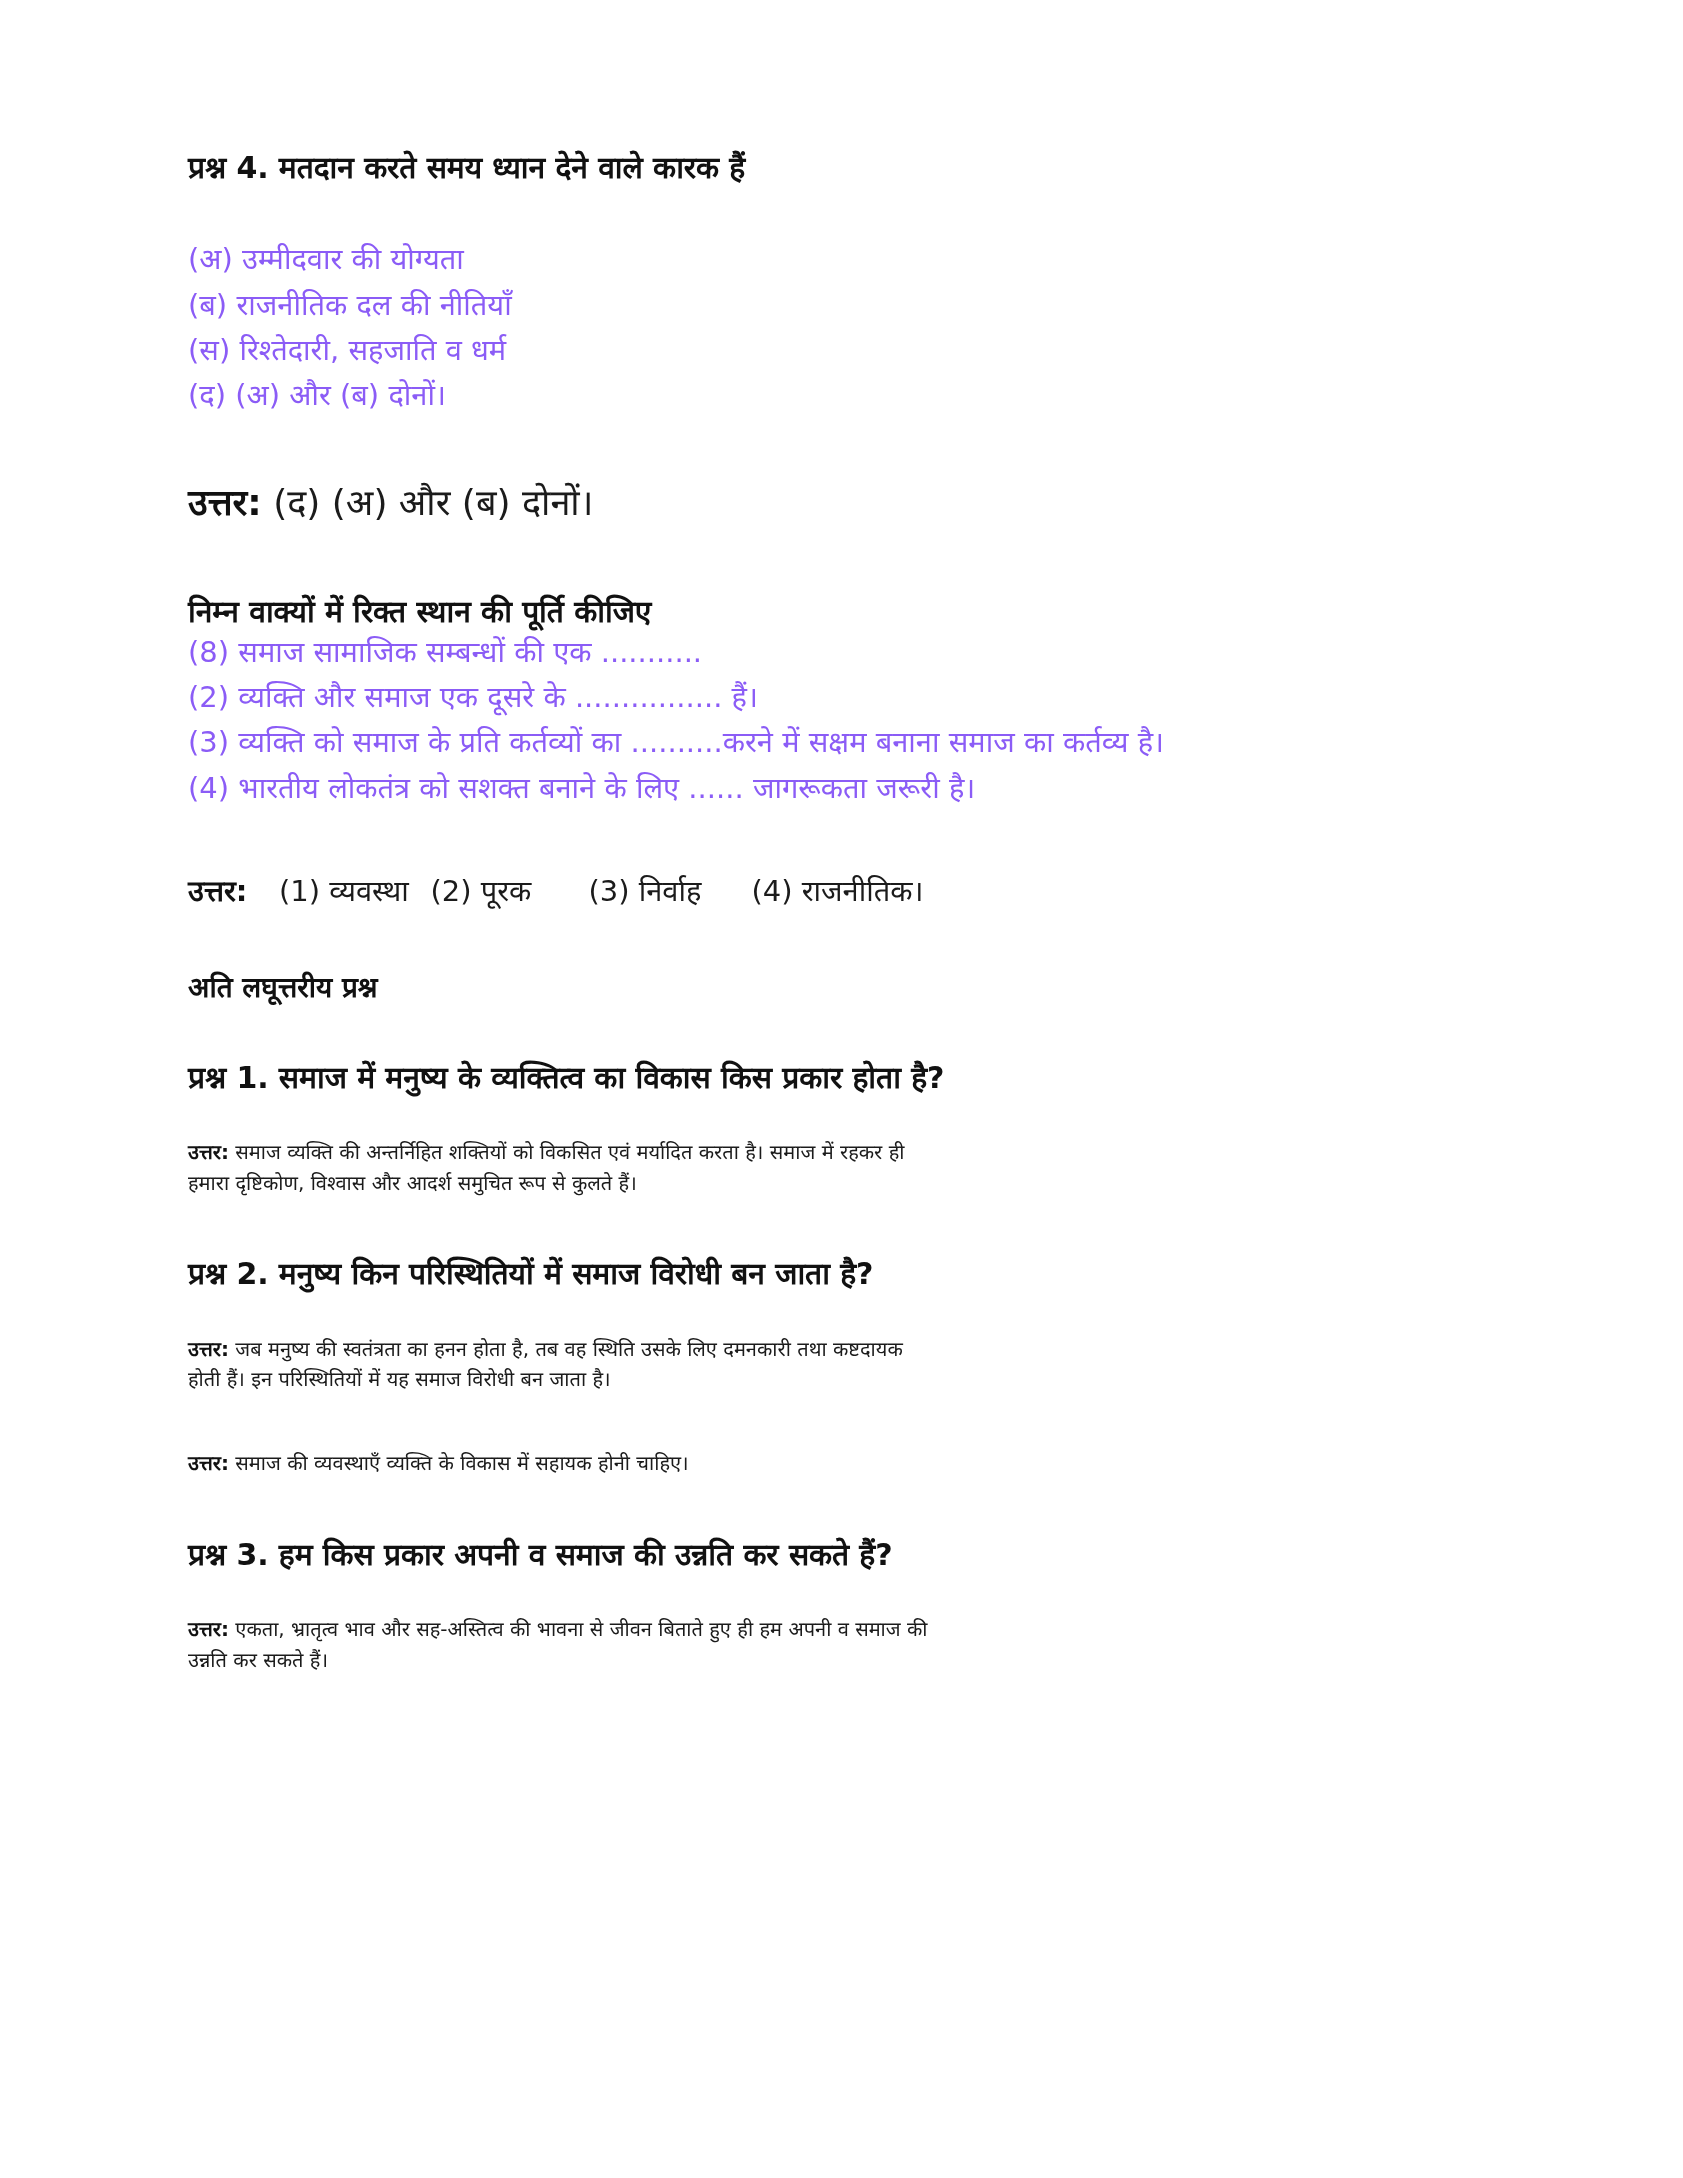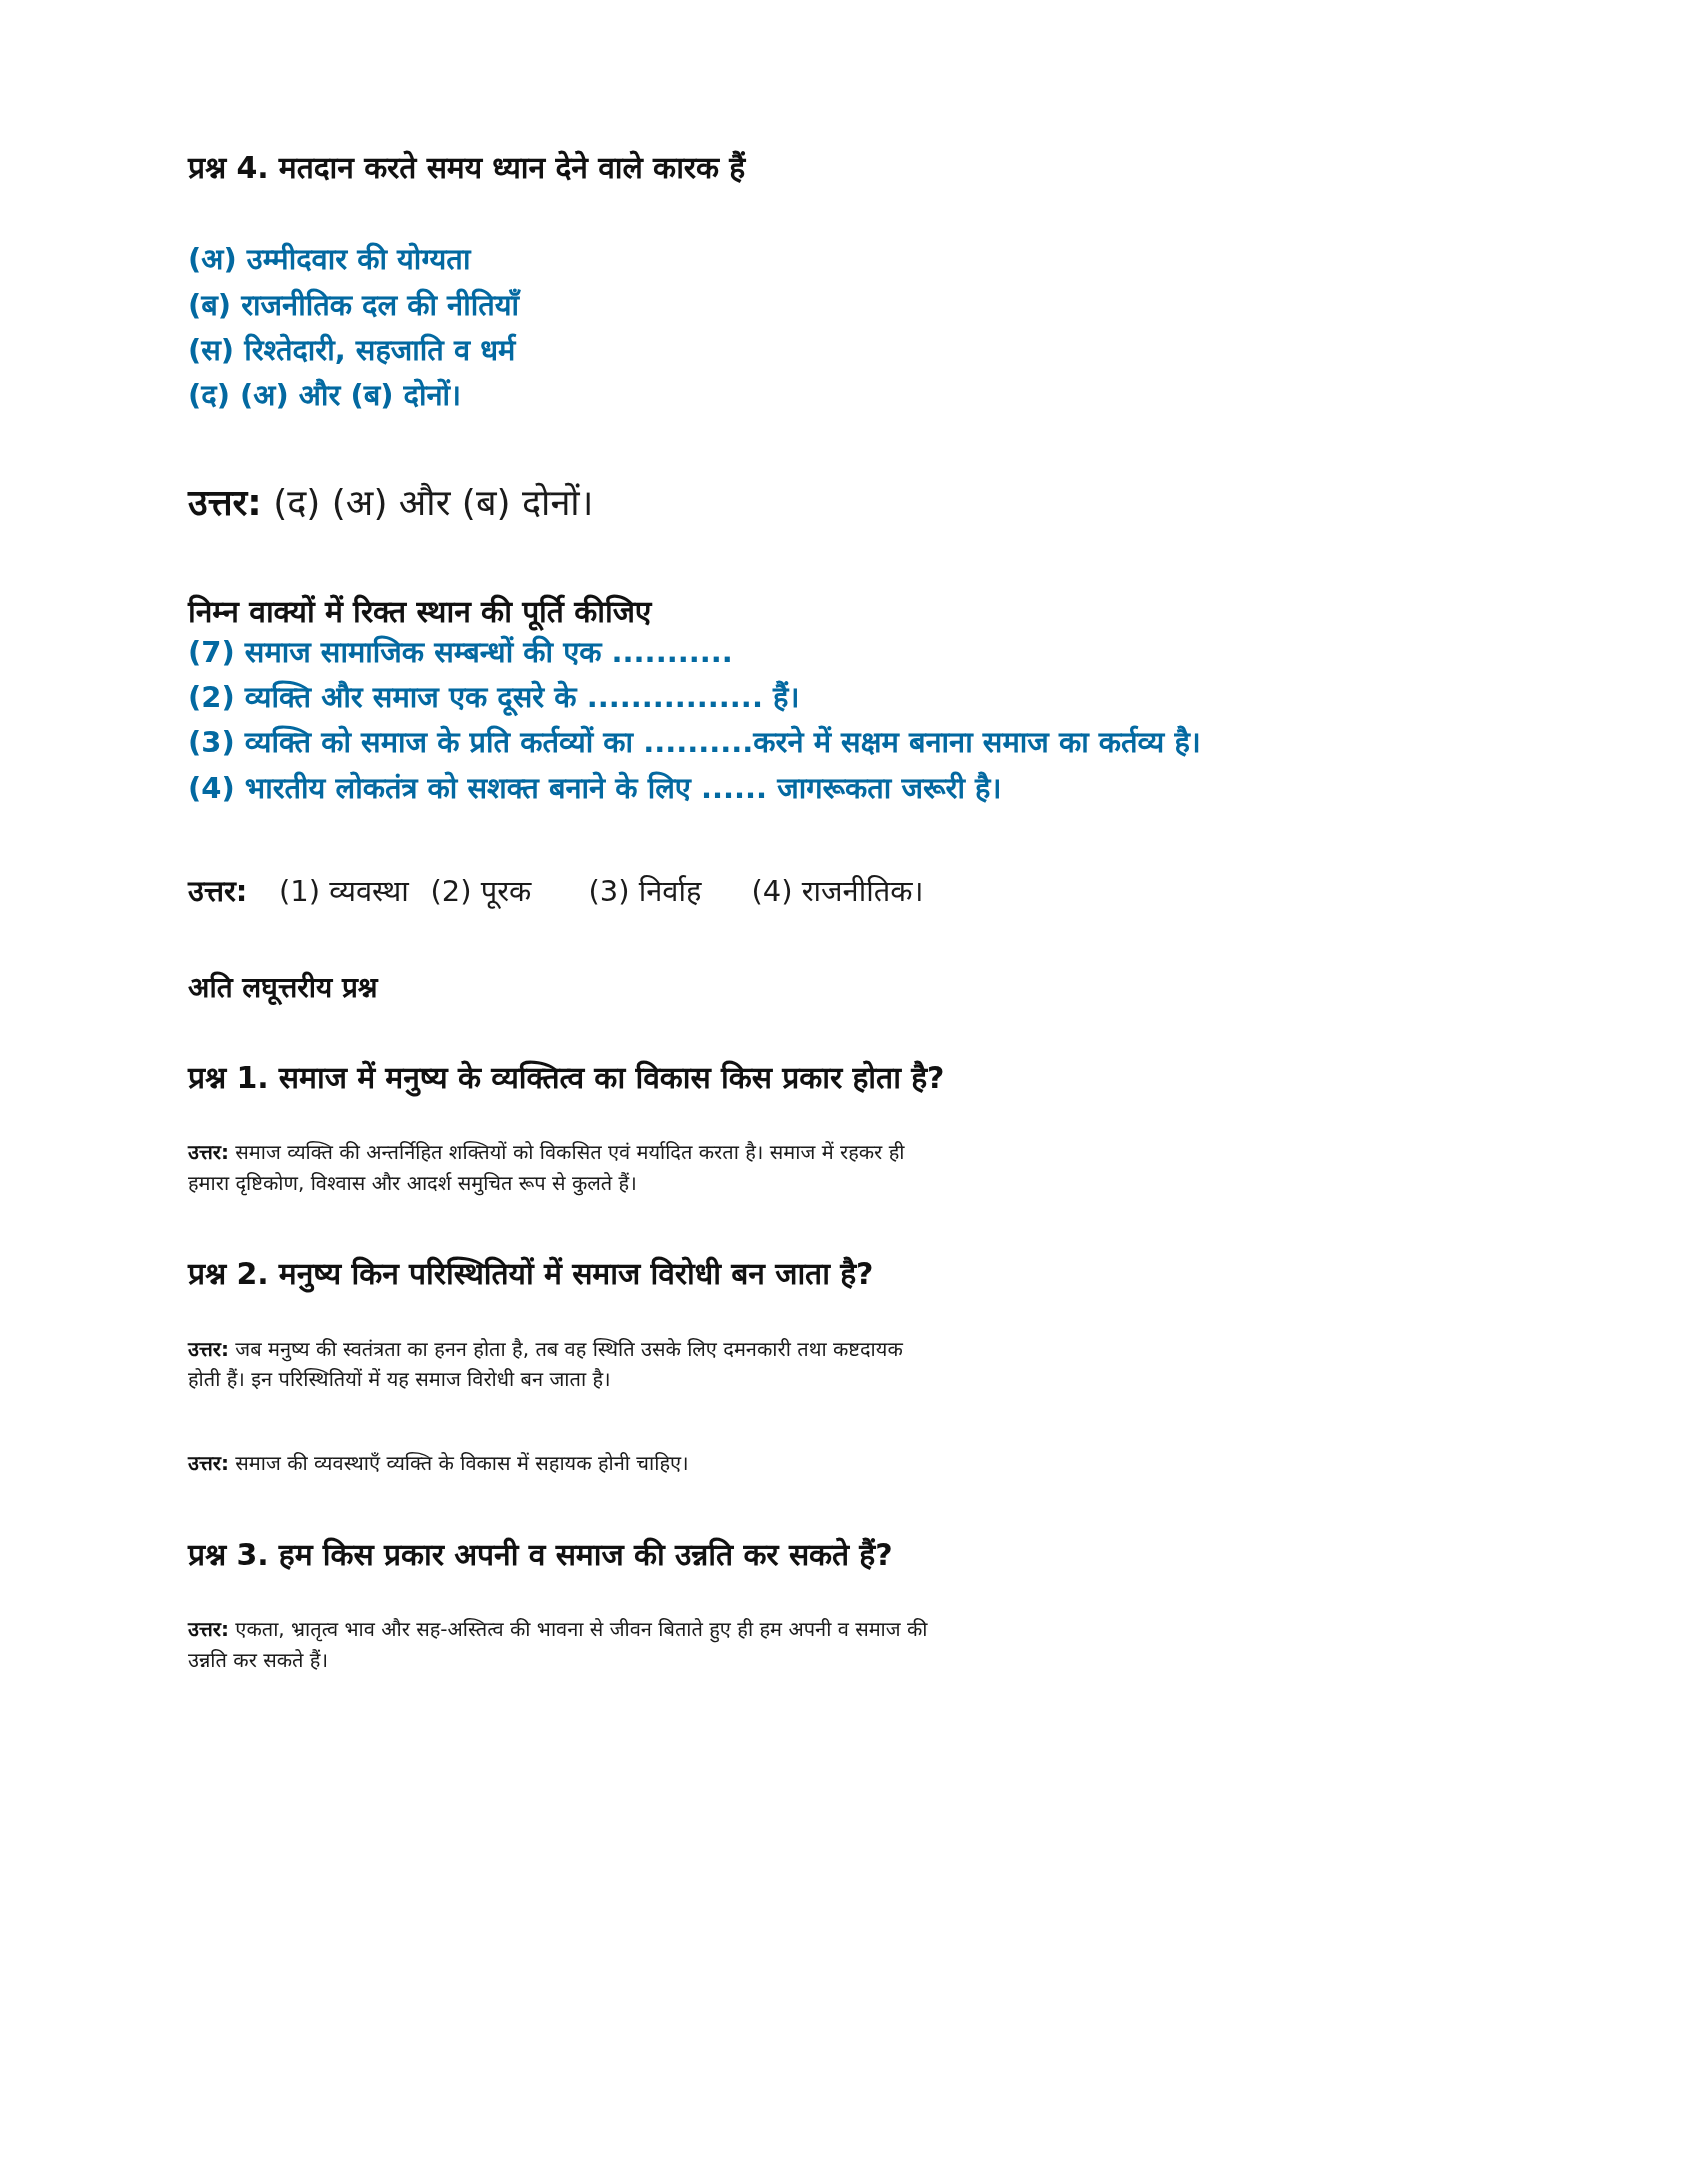--- a/index.html
+++ b/index.html
@@ -37,24 +37,24 @@
   .section-title {
     font-family: "DejaVu Sans", "Liberation Sans", sans-serif;
     font-weight: 700;
     font-size: 28px;
     line-height: 1.3;
     color: #111111;
     margin: 0;
   }
   .opt-line, .body-line {
     font-family: "DejaVu Sans", "Liberation Sans", sans-serif;
-    font-weight: 700;
+    font-weight: 400;
     font-size: 29px;
     line-height: 1.42;
-    color: #0369a1;
+    color: #8b5cf6;
     margin: 0;
     white-space: pre-wrap;
   }
   .ans-line {
     font-family: "DejaVu Sans", "Liberation Sans", sans-serif;
     font-weight: 400;
     font-size: 36px;
     line-height: 1.46;
     color: #1b1b1b;
     margin: 0;
@@ -118,21 +118,21 @@
         <span class="ans-label">उत्तर:</span><span> (द) (अ) और (ब) दोनों।</span>
       </p>
     </section>
 
     <div class="gap-xl"></div>
 
     <section>
       <h3 class="q-head">निम्न वाक्यों में रिक्त स्थान की पूर्ति कीजिए</h3>
 
       <div class="blanks">
-        <p class="body-line">(7) समाज सामाजिक सम्बन्धों की एक ...........</p>
+        <p class="body-line">(8) समाज सामाजिक सम्बन्धों की एक ...........</p>
         <p class="body-line">(2) व्यक्ति और समाज एक दूसरे के ................ हैं।</p>
         <p class="body-line">(3) व्यक्ति को समाज के प्रति कर्तव्यों का ..........करने में सक्षम बनाना समाज का कर्तव्य है।</p>
         <p class="body-line">(4) भारतीय लोकतंत्र को सशक्त बनाने के लिए ...... जागरूकता जरूरी है।</p>
       </div>
 
       <div class="gap-xl"></div>
 
       <div class="fill-answer-row">
         <span class="ans-label">उत्तर:</span>
         <span class="fa-item fa-1">(1) व्यवस्था</span>

